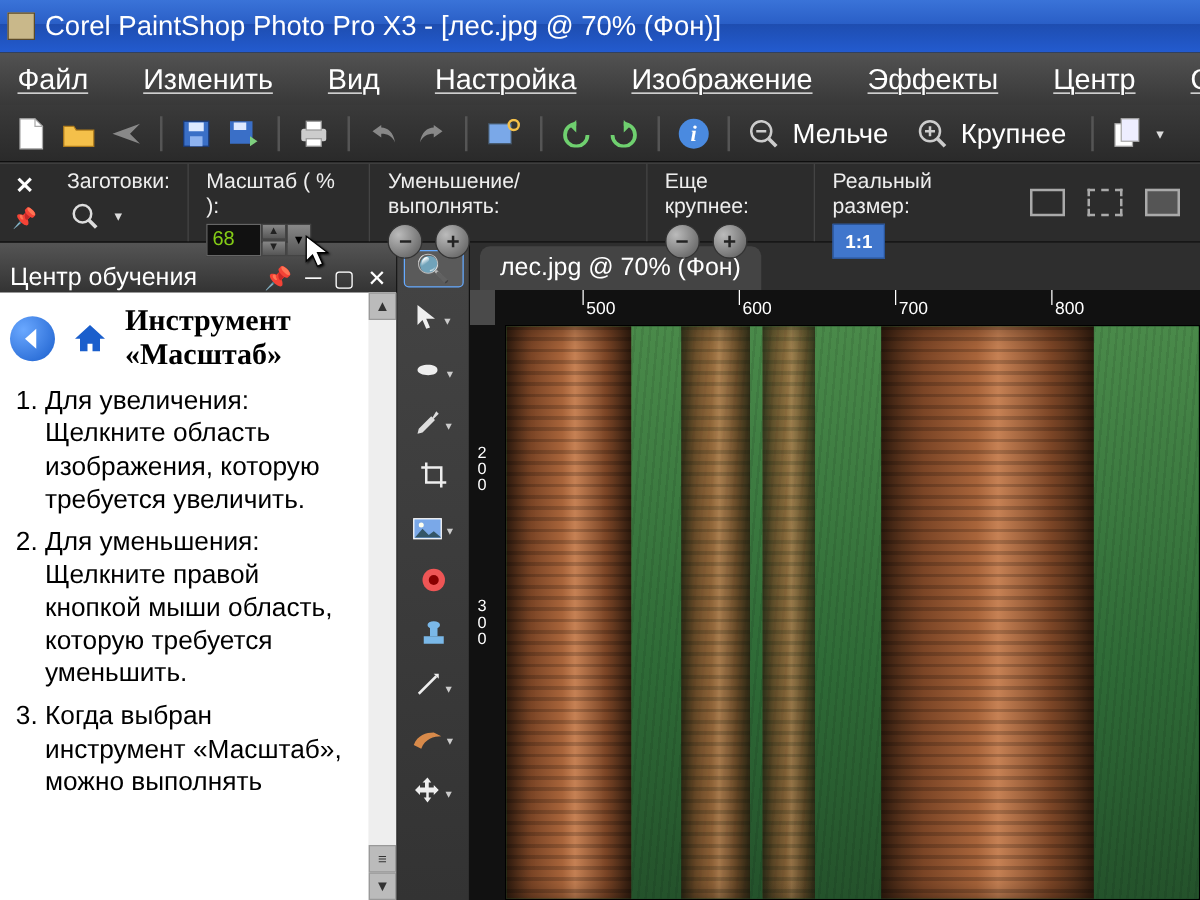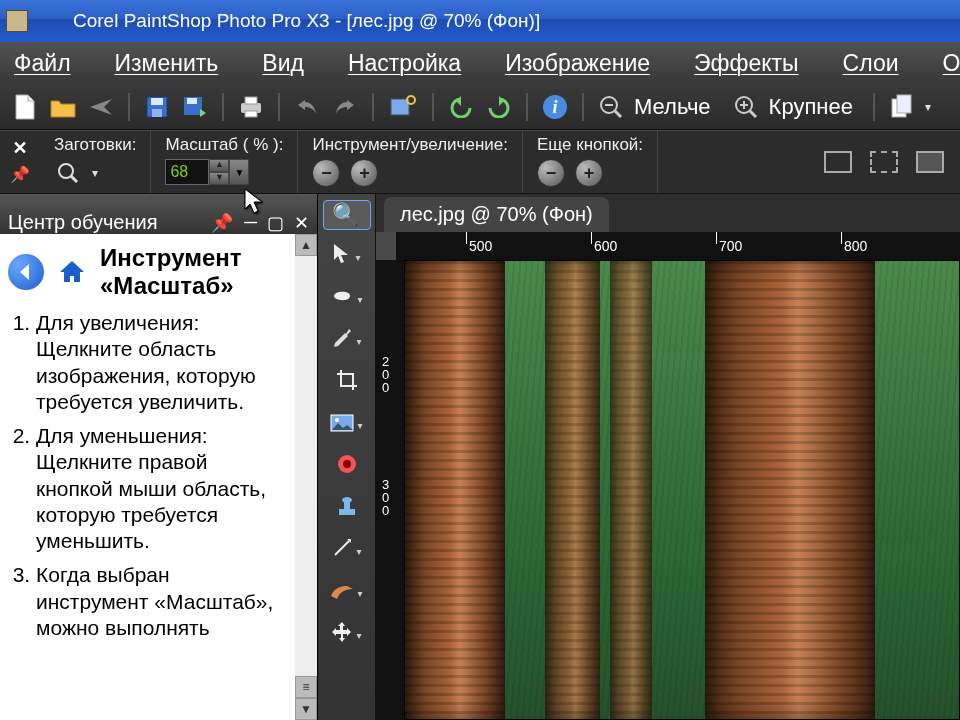--- a/index.html
+++ b/index.html
@@ -4,21 +4,21 @@
 <style>
 * { box-sizing: border-box; }
 html, body { margin:0; padding:0; width:960px; height:720px; font-family: Tahoma, Arial, sans-serif; overflow:hidden; background:#000; }
 
 
 .titlebar {
   height:42px;
   background: linear-gradient(180deg,#3a73d8 0%,#2a5fc7 45%,#1e4db0 46%,#235bcf 100%);
   display:flex; align-items:center;
   padding-left:6px;
-  color:#fff; font-size:19px; font-weight:400;gap:37px;
+  color:#fff; font-size:22px; font-weight:400;
 }
 .titlebar .appicon { width:22px; height:22px; margin-right:8px; background:#c9b88a; border:1px solid #5b4a2a; display:inline-block; }
 
 
 .menubar {
   height:42px;
   background: linear-gradient(180deg,#525252 0%,#383838 100%);
   display:flex; align-items:center;
   padding:0 14px;
   gap:44px;
@@ -113,21 +113,21 @@
   display:flex;
 }
 .panelcontent {
   flex:1; padding:10px 8px; font-size:21px;
   overflow:hidden;
 }
 .topnav { display:flex; align-items:center; gap:10px; margin-bottom:6px;}
 .navbtn { width:36px; height:36px; border-radius:50%; display:flex; align-items:center; justify-content:center; font-size:22px; color:#fff;}
 .backbtn { background:radial-gradient(circle at 30% 30%,#6aa8ff,#1a5ecc);}
 .homebtn { background:none; color:#1a5ecc; font-size:30px;}
-.tooltitle { font-size:24px; font-weight:bold; color:#000; }
+.tooltitle { font-size:24px; font-weight:bold; color:#000;font-family:Liberation Serif, serif; }
 ol.steps { padding-left:28px; margin:10px 0 0 0; font-size:21px; color:#000; }
 ol.steps li { margin-bottom:8px; line-height:1.25;}
 .panelscroll { width:22px; background:#ddd; display:flex; flex-direction:column;}
 .panelscroll .arrow { height:22px; background:#bbb; border:1px solid #999; display:flex; align-items:center; justify-content:center; font-size:12px; color:#333;}
 .panelscroll .track { flex:1; background:#eee; }
 
 
 .canvaswrap { flex:1; background:#4a4a4a; display:flex; }
 .toolpalette {
   width:58px; background:linear-gradient(180deg,#444,#333);
@@ -202,21 +202,21 @@
   <span>Corel PaintShop Photo Pro X3 - [лес.jpg @  70% (Фон)]</span>
 </div>
 
 <div class="menubar">
   <span>Файл</span>
   <span>Изменить</span>
   <span>Вид</span>
   <span>Настройка</span>
   <span>Изображение</span>
   <span>Эффекты</span>
-  <span>Слои</span>
+  <span>Центр</span>
   <span>Объекты</span>
   <span>Выделе</span>
 </div>
 
 <div class="toolbar">
   <div class="tbtn">
     <svg width="22" height="26" viewBox="0 0 22 26">
         <path d="M2 1h12l6 6v18H2z" fill="#fff" stroke="#aaa"></path>
         <path d="M14 1v6h6" fill="none" stroke="#aaa"></path>
       </svg>
@@ -347,35 +347,41 @@
         <div class="spinners">
           <div>▲</div>
           <div>▼</div>
         </div>
         <div class="dd">▼</div>
       </div>
     </div>
   </div>
 
   <div class="optgroup">
-    <div class="lbl">Инструмент/увеличение:</div>
+    <div class="lbl">Уменьшение/выполнять:</div>
     <div class="ctrls">
       <div class="circlebtn">−</div>
       <div class="circlebtn">+</div>
     </div>
   </div>
 
   <div class="optgroup">
-    <div class="lbl">Еще кнопкой:</div>
+    <div class="lbl">Еще крупнее:</div>
     <div class="ctrls">
       <div class="circlebtn">−</div>
       <div class="circlebtn">+</div>
     </div>
   </div>
 
+  <div class="optgroup" style="border-right:none">
+    <div class="lbl">Реальный размер:</div>
+    <div class="ctrls">
+      <div class="ratiobox">1:1</div>
+    </div>
+  </div>
 
   <div class="rightglyphs">
     <div class="glyph"></div>
     <div class="glyph" style="border-style:dashed"></div>
     <div class="glyph" style="background:#555"></div>
   </div>
 </div>
 
 <div class="cursor">
   <svg viewBox="0 0 20 28">

